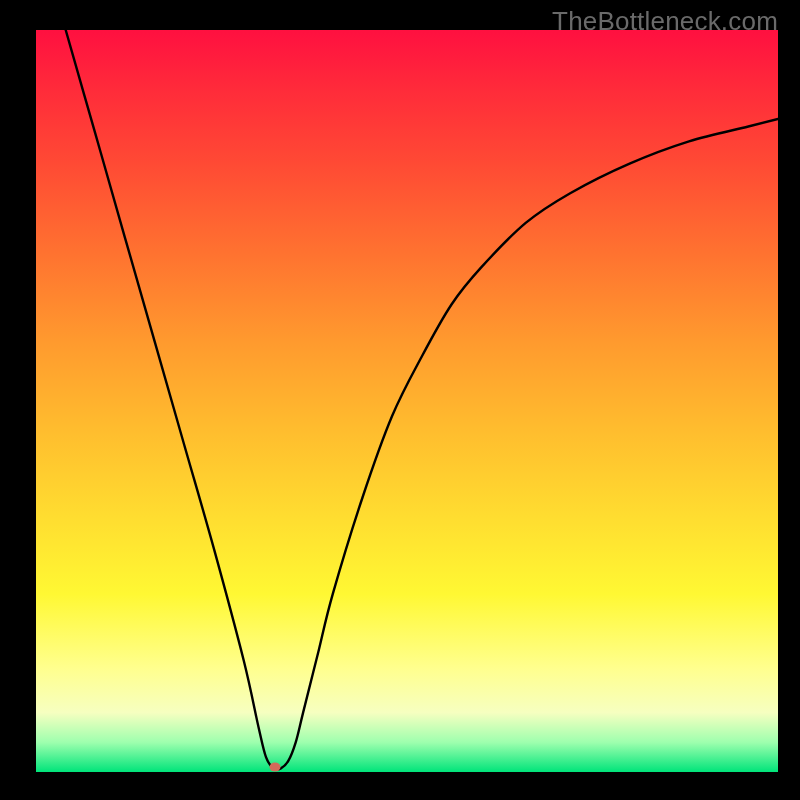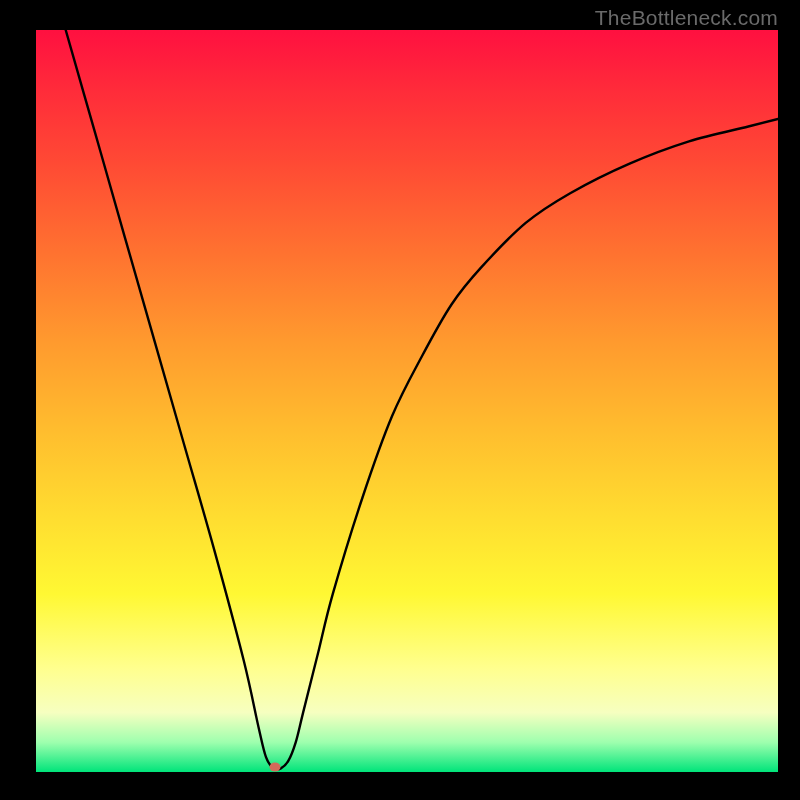--- a/index.html
+++ b/index.html
@@ -8,21 +8,21 @@
     height: 800px;
     background: #000;
     position: relative;
     font-family: Arial, Helvetica, sans-serif;
   }
   .watermark {
     position: absolute;
     top: 6px;
     right: 22px;
     color: #6a6a6a;
-    font-size: 21px;
+    font-size: 26px;
     letter-spacing: 0.2px;
     z-index: 10;
   }
   .plot-frame {
     position: absolute;
     left: 36px;
     top: 30px;
     width: 742px;
     height: 742px;
     background: #000;

